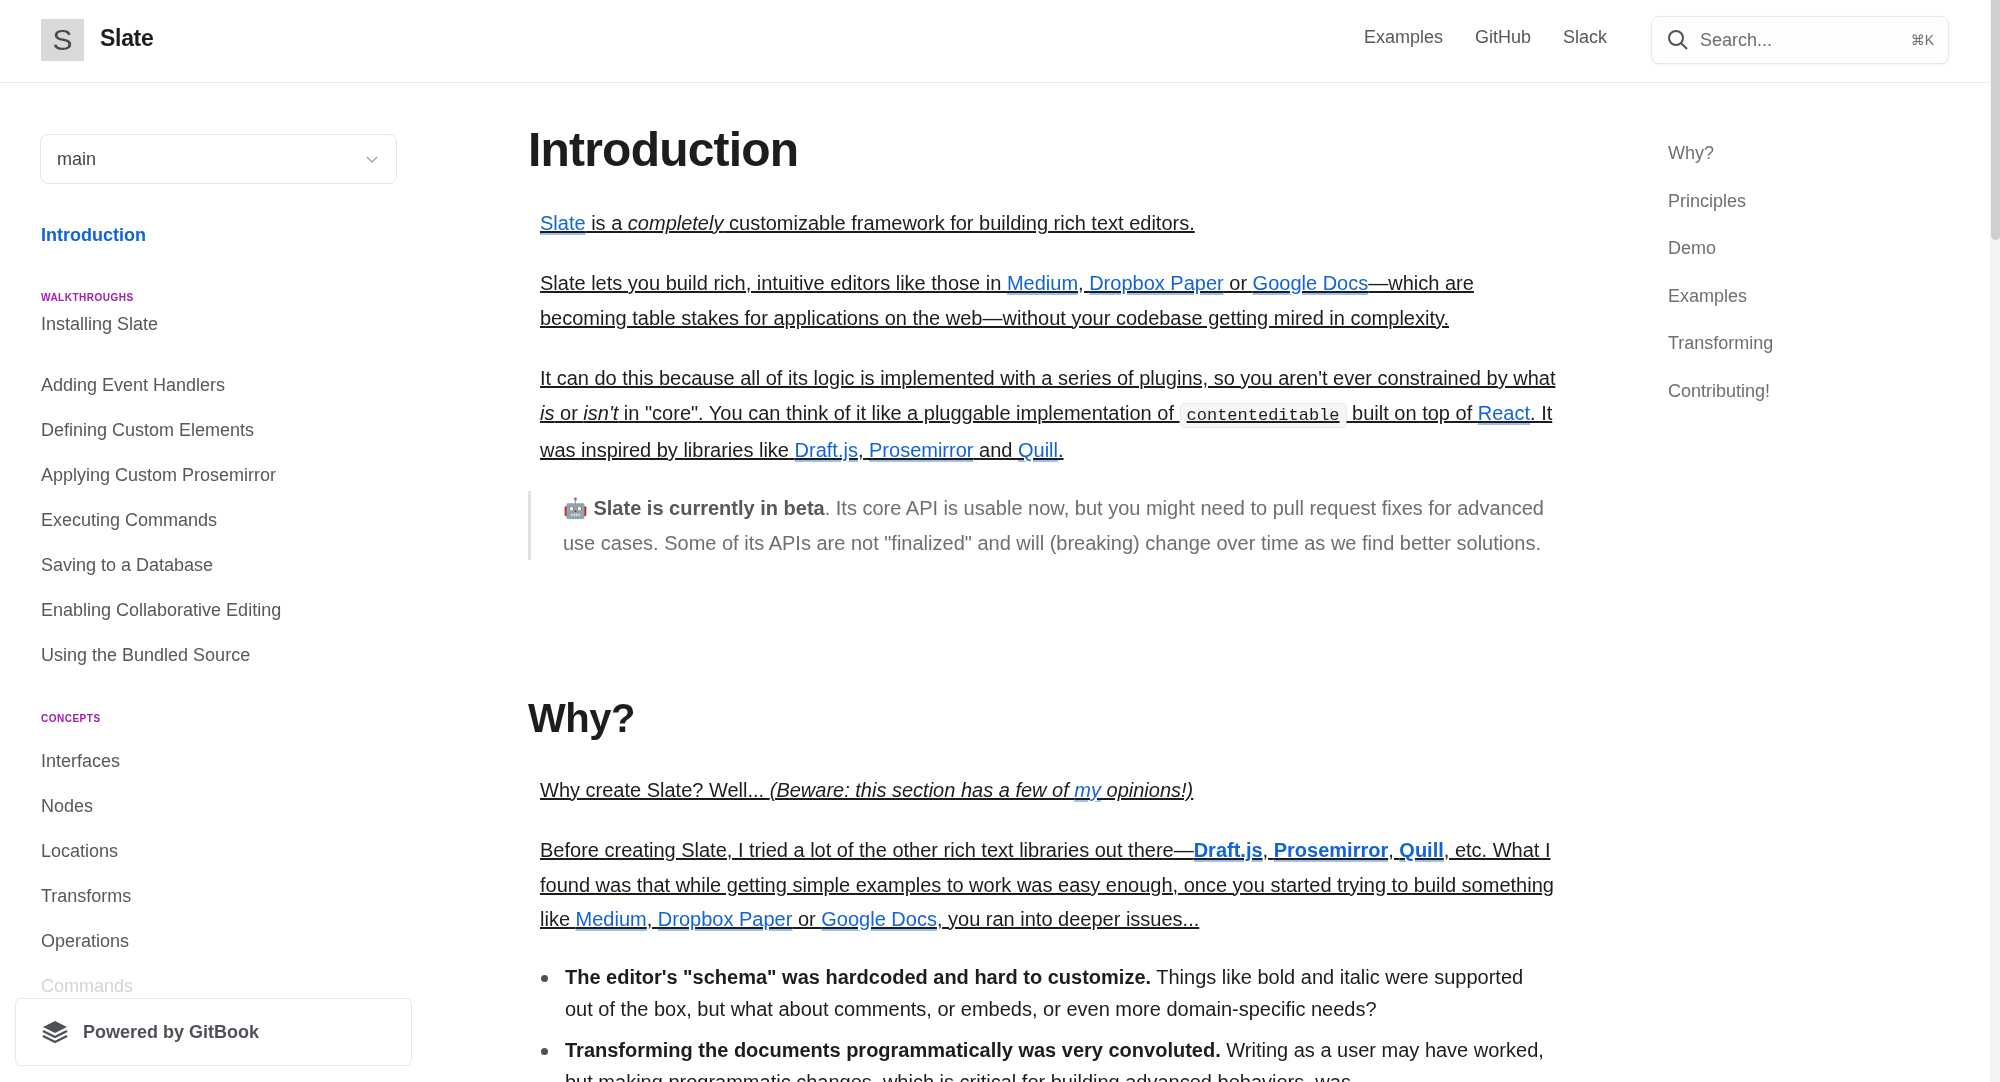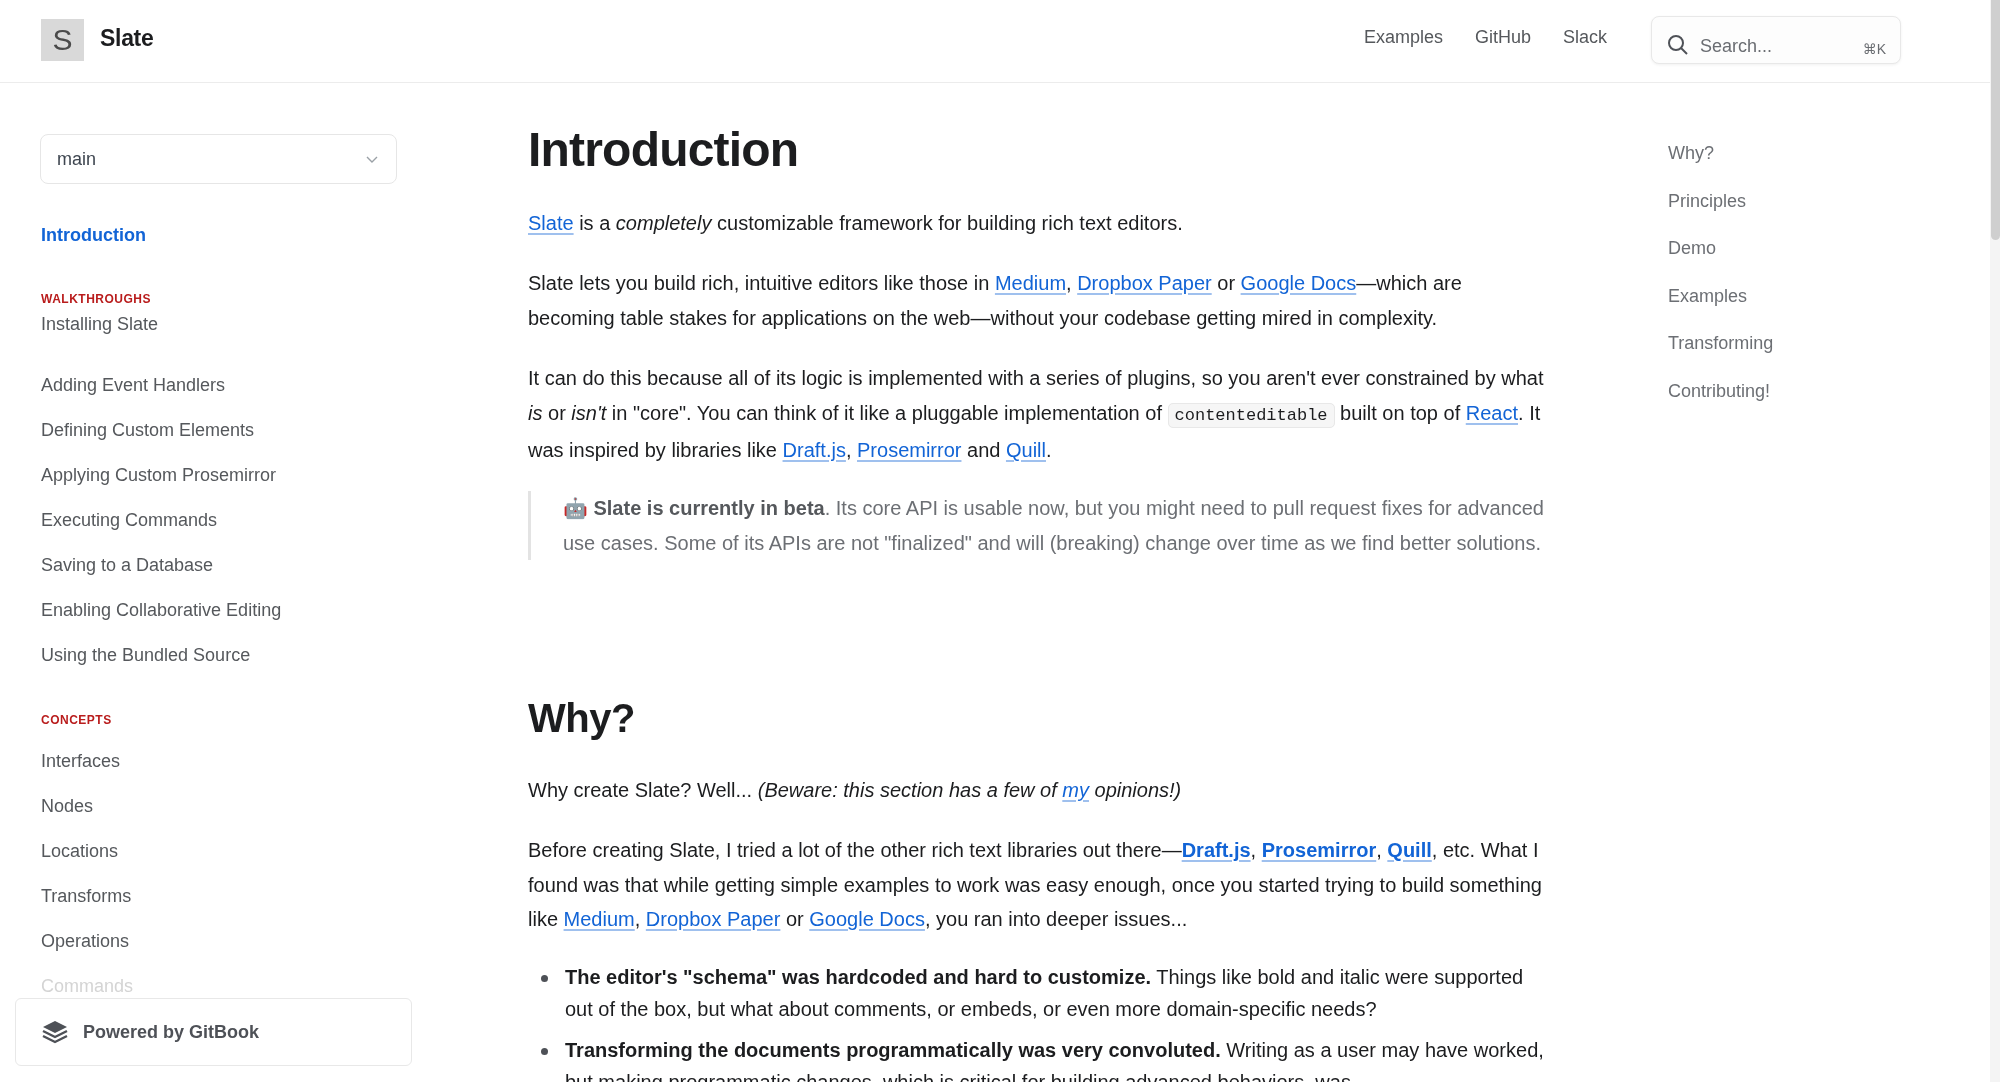--- a/index.html
+++ b/index.html
@@ -5,45 +5,45 @@
   * { box-sizing: border-box; margin: 0; padding: 0; }
   html, body { width: 2000px; height: 1082px; overflow: hidden; background: #ffffff; }
   body { font-family: "Liberation Sans", "DejaVu Sans", sans-serif; color: #1c1d1f; position: relative; }
 
   
   .header { position: absolute; top: 0; left: 0; width: 1990px; height: 83px; border-bottom: 1px solid #ececec; background: #fff; }
   .logo { position: absolute; left: 41px; top: 19px; width: 43px; height: 42px; background: #d9d9d9; color: #4a4a4a; font-size: 30px; display: flex; align-items: center; justify-content: center; }
   .site-title { position: absolute; left: 100px; top: 25px; font-size: 23px; font-weight: bold; color: #1c1d1f; letter-spacing: -0.3px; }
   .top-nav { position: absolute; left: 1364px; top: 27px; display: flex; gap: 32px; font-size: 18px; color: #55585c; }
   .top-nav a { color: #55585c; text-decoration: none; }
-  .search { position: absolute; left: 1651px; top: 16px; width: 250px; height: 48px; border: 1px solid #e8e8e8; border-radius: 8px; background: #fdfdfd; box-shadow: 0 1px 3px rgba(0,0,0,0.06); display: flex; align-items: flex-end; padding: 6px 14px; }
+  .search { position: absolute; left: 1651px; top: 16px; width: 298px; height: 48px; border: 1px solid #e8e8e8; border-radius: 8px; background: #fdfdfd; box-shadow: 0 1px 3px rgba(0,0,0,0.06); display: flex; align-items: center; padding: 6px 14px; }
   .search svg { width: 24px; height: 24px; margin-right: 10px; }
   .search-ph { font-size: 18px; color: #6a6d72; flex: 1; }
   .search-kbd { font-size: 14px; color: #6a6d72; }
 
   
   .scrollbar { position: absolute; right: 0; top: 0; width: 10px; height: 1082px; background: #f4f4f4; }
   .scroll-thumb { position: absolute; left: 1px; top: 0; width: 9px; height: 240px; background: #cfcfcf; border-radius: 0 0 5px 5px; }
 
   
   .sidebar { position: absolute; left: 0; top: 84px; width: 420px; height: 998px; overflow: hidden; }
   .branch { position: absolute; left: 40px; top: 50px; width: 357px; height: 50px; border: 1px solid #e6e6e6; border-radius: 8px; display: flex; align-items: center; padding: 0 16px; font-size: 18px; color: #3e4650; }
   .branch .val { flex: 1; }
   .branch svg { width: 16px; height: 16px; }
   .side-active { position: absolute; left: 41px; top: 141px; font-size: 18px; font-weight: bold; color: #1264d6; text-decoration: none; }
-  .side-section { position: absolute; left: 41px; font-size: 12px; font-weight: bold; letter-spacing: 0.5px; color: #b91c1c; }
+  .side-section { position: absolute; left: 41px; font-size: 10px; font-weight: bold; letter-spacing: 0.5px; color: #a21caf; }
   .side-item { position: absolute; left: 41px; font-size: 18px; color: #55585c; text-decoration: none; }
   .side-item.faded { color: #d4d4d4; }
   .powered { position: absolute; left: 15px; top: 914px; width: 397px; height: 68px; border: 1px solid #e8e8e8; border-radius: 6px; background: #fff; display: flex; align-items: center; padding-left: 25px; font-size: 18px; font-weight: bold; color: #4e5157; }
   .powered svg { width: 28px; height: 26px; margin-right: 14px; }
 
   
   .main { position: absolute; left: 528px; top: 84px; width: 1020px; }
   .h1 { position: absolute; top: 38px; left: 0; font-size: 48px; font-weight: bold; color: #1c1d1f; letter-spacing: -0.8px; }
-  .p { position: absolute; left: 0; width: 1020px; font-size: 20px; line-height: 34.5px; color: #1c1d1f; }
+  .p { position: absolute; left: 12px; width: 1020px; font-size: 20px; line-height: 34.5px; color: #1c1d1f; text-decoration: underline; }
   .p a { color: #1264d6; text-decoration: underline; text-decoration-color: #9fc0ee; text-underline-offset: 3px; }
   .p a.bold { font-weight: bold; }
   code { font-family: "Liberation Mono", "DejaVu Sans Mono", monospace; font-size: 17px; background: #f6f6f6; border: 1px solid #e8e8e8; border-radius: 5px; padding: 2px 6px; }
   .quote { position: absolute; left: 0; top: 407px; width: 1020px; border-left: 3px solid #e3e3e3; padding-left: 32px; font-size: 20px; line-height: 34.5px; color: #6c6f74; }
   .quote b { color: #55585c; }
   .h2 { position: absolute; left: 0; top: 612px; font-size: 40px; font-weight: bold; color: #1c1d1f; letter-spacing: -0.5px; }
   .bullets { position: absolute; left: 0; top: 878px; width: 1020px; list-style: none; }
   .bullets li { position: relative; padding-left: 37px; font-size: 20px; line-height: 31.5px; color: #1c1d1f; margin-bottom: 10px; }
   .bullets li::before { content: ""; position: absolute; left: 13px; top: 13px; width: 7px; height: 7px; border-radius: 50%; background: #4e5157; }
 

